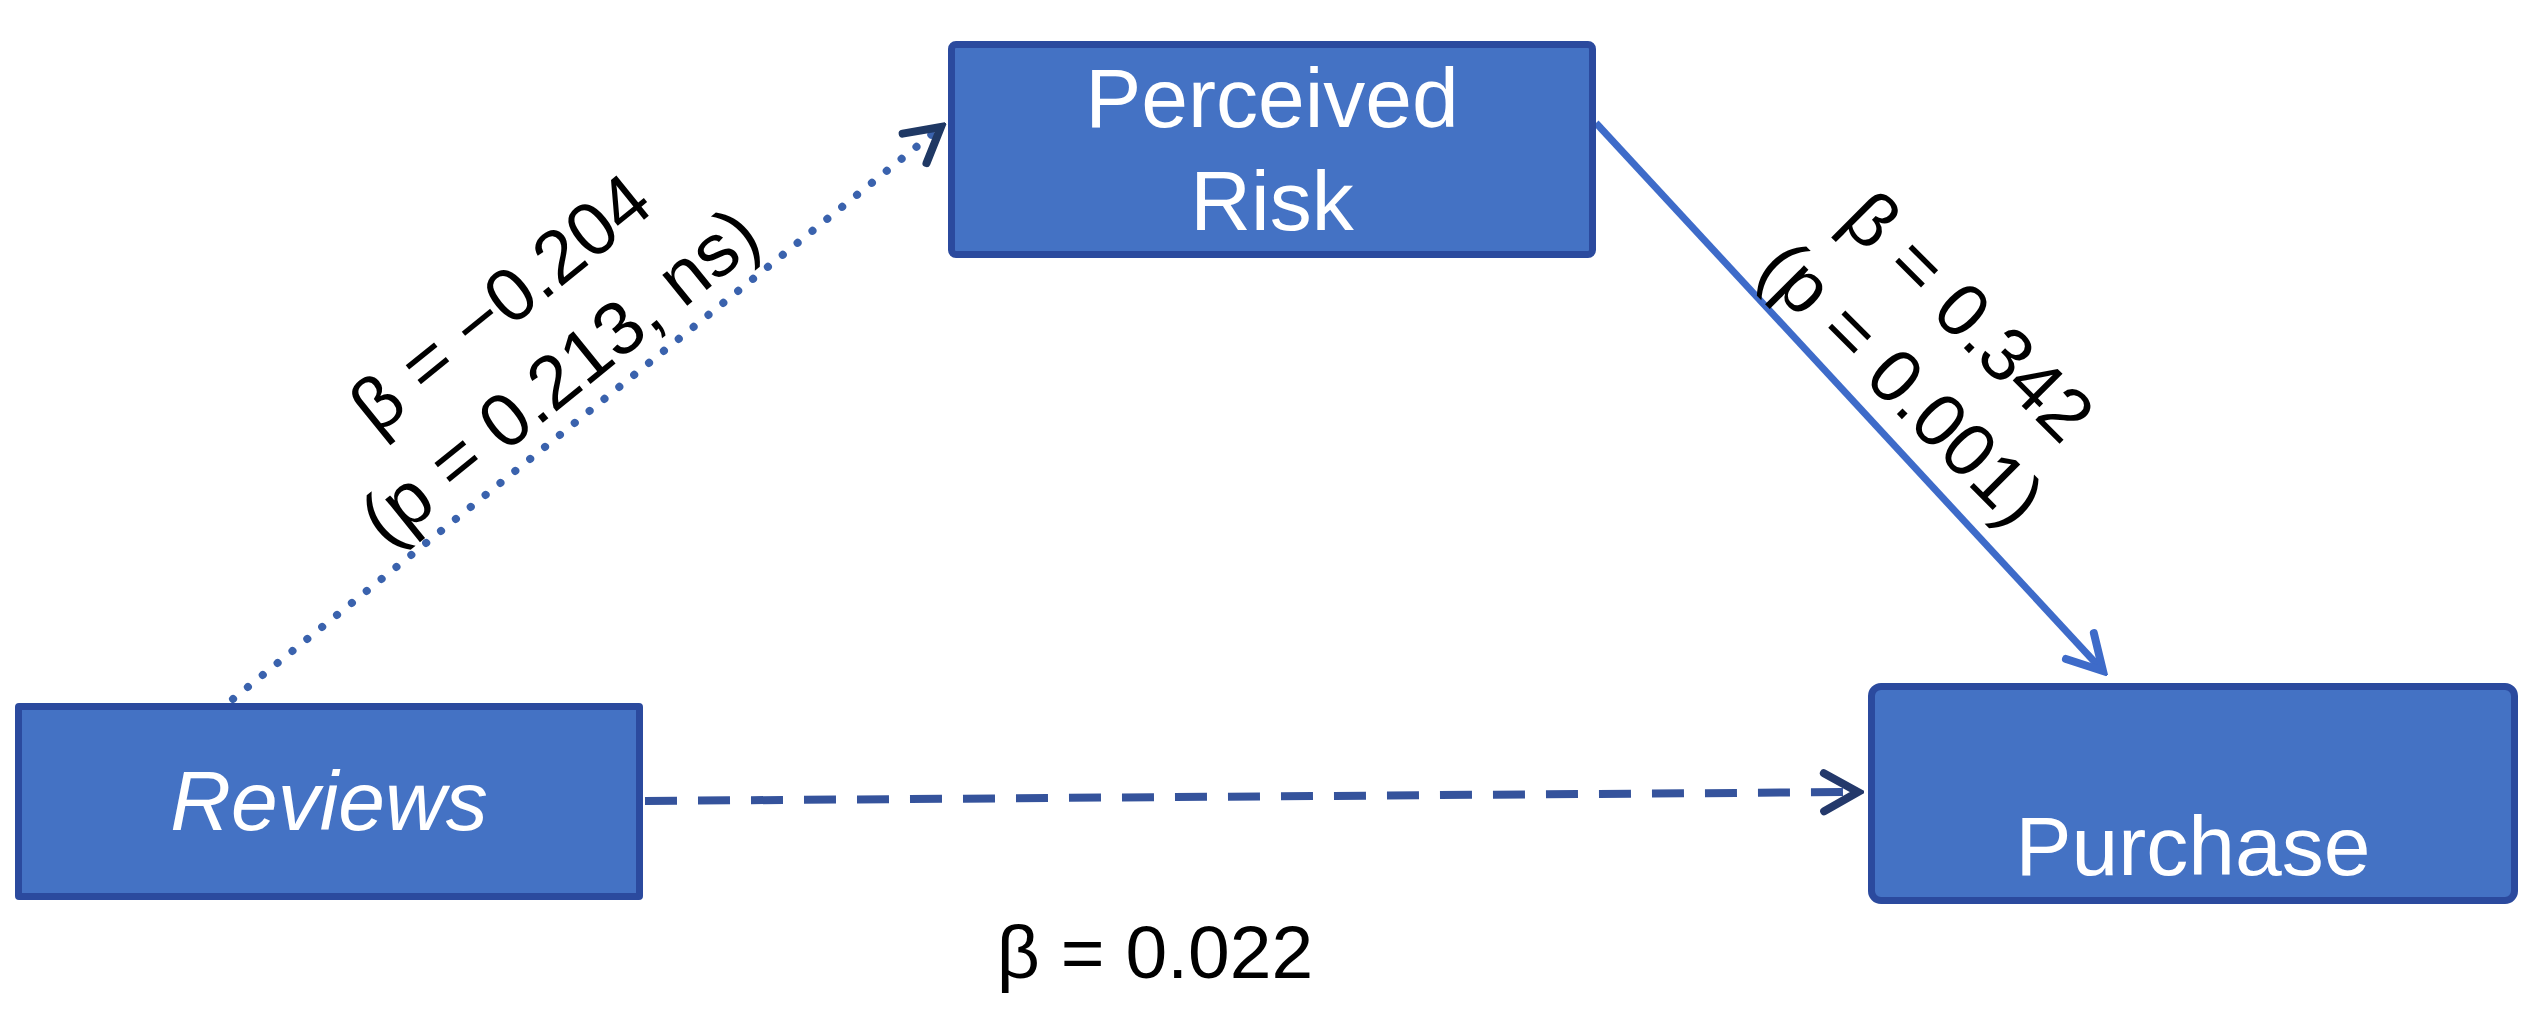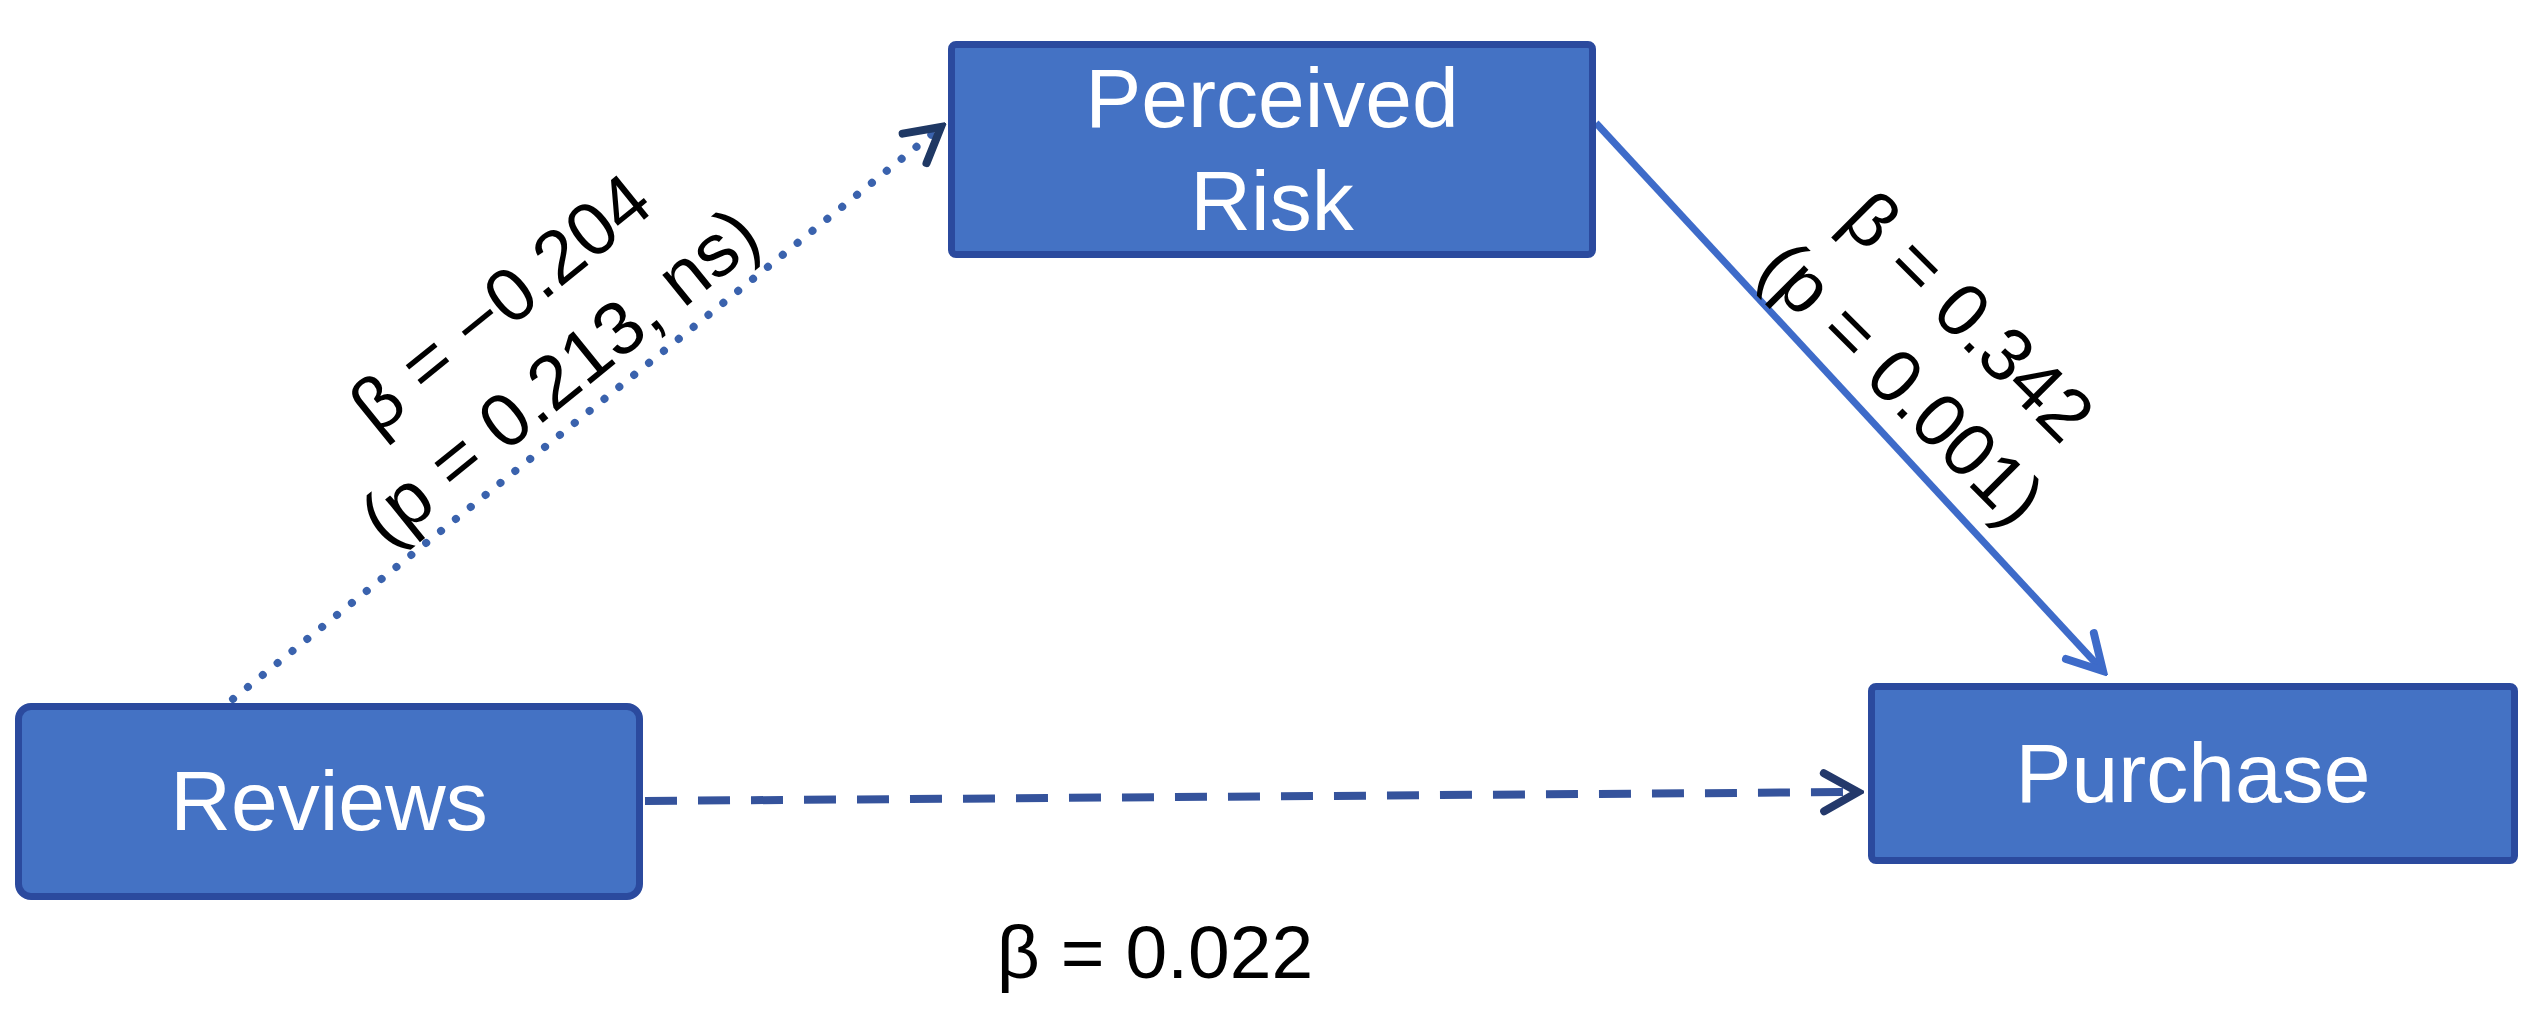--- a/index.html
+++ b/index.html
@@ -62,32 +62,34 @@
     background: var(--node-fill);
     border: 7px solid var(--node-border);
     color: var(--node-text);
     font-size: 84px;
     line-height: 1.22;
     text-align: center;
   }
   #node-reviews {
     left: 15px; top: 703px;
     width: 628px; height: 197px;
-    border-radius: 16px;
+    border-radius: 4px;
+    font-style: italic;
   }
   #node-perceived-risk {
     left: 948px; top: 13px;
     width: 648px; height: 217px;
     border-radius: 8px;
     margin-top: 28px;
   }
   #node-purchase-intention {
     left: 1868px; top: 683px;
-    width: 650px; height: 181px;
-    border-radius: 8px;
+    width: 650px; height: 221px;
+    border-radius: 13px;
+    justify-content: flex-end;
   }
   .edge-label {
     position: absolute;
     color: var(--label-text);
     font-size: 75px;
     line-height: 1.25;
     text-align: center;
     white-space: nowrap;
   }
   #label-a-path {

